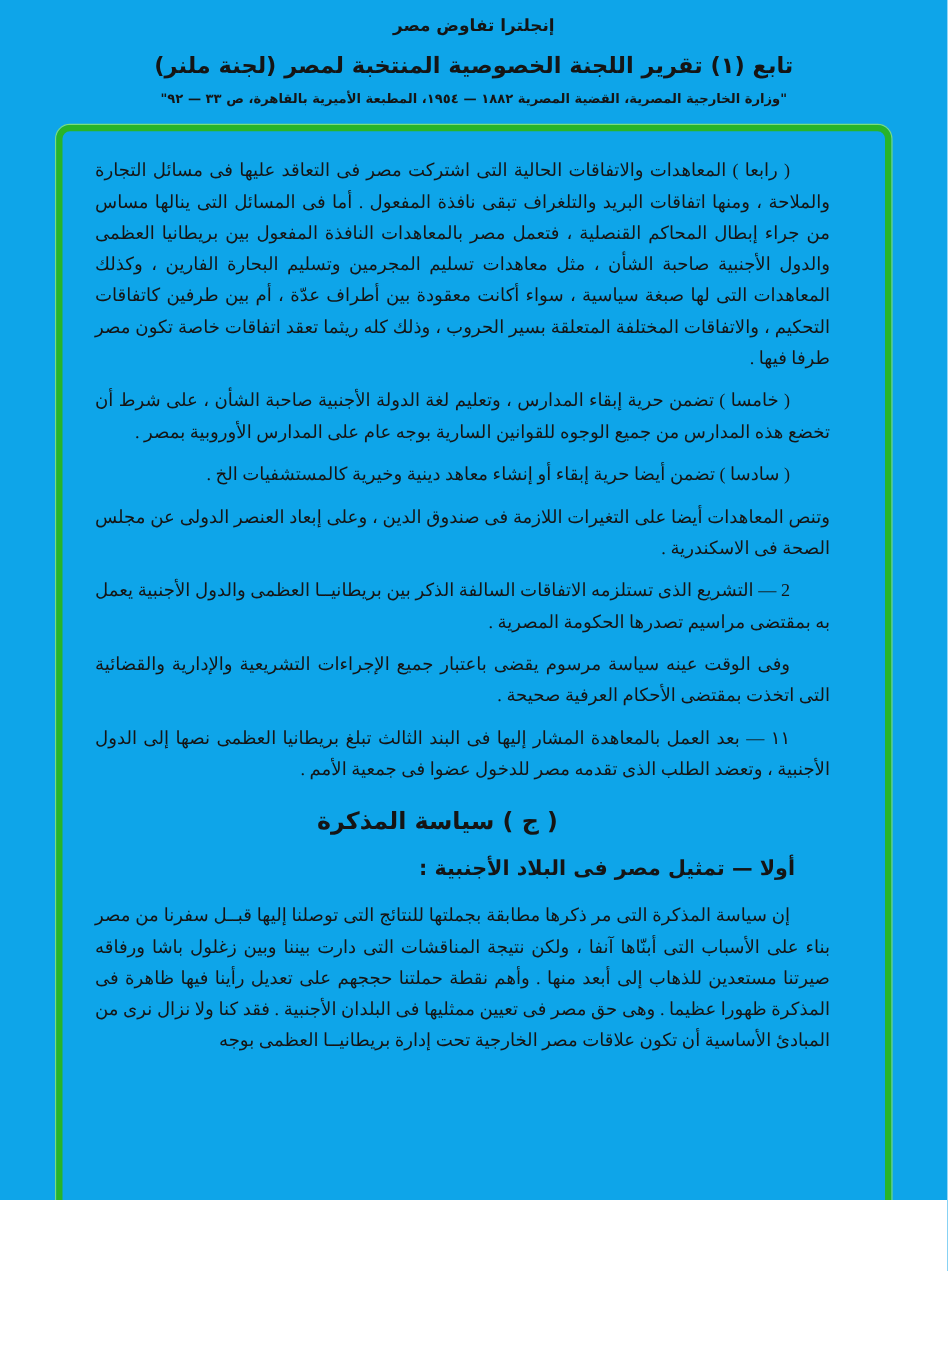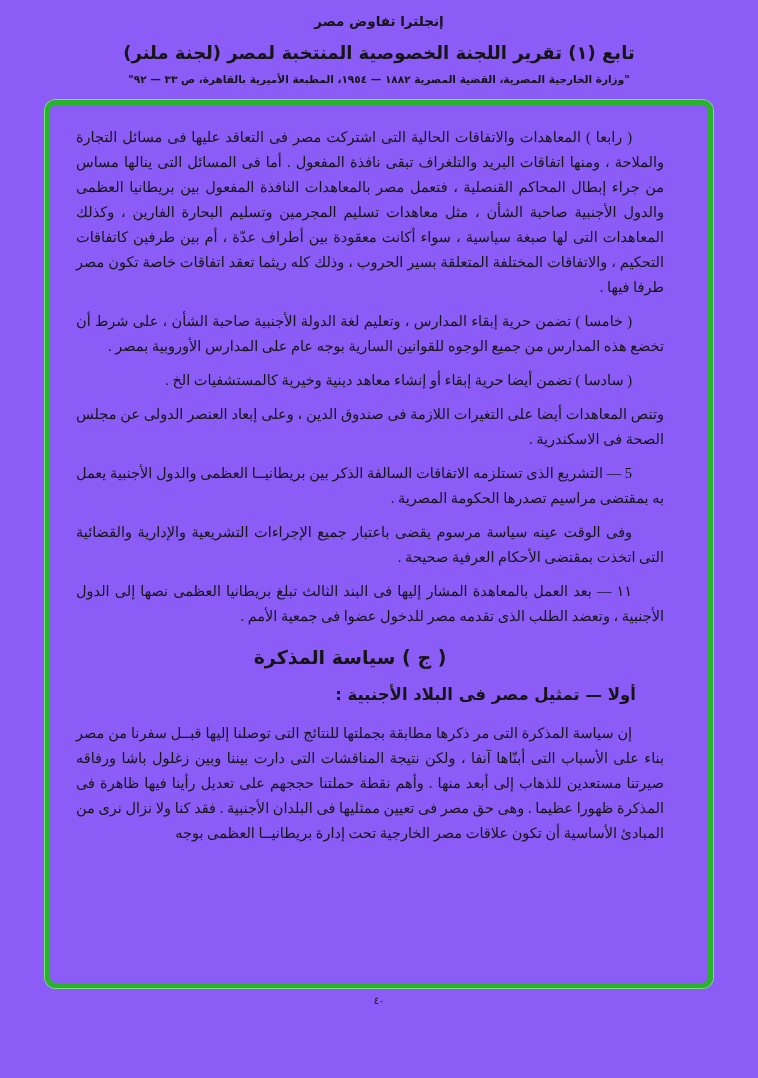--- a/index.html
+++ b/index.html
@@ -3,22 +3,22 @@
 <meta charset="utf-8">
 <style>
   html, body {
     margin: 0;
     padding: 0;
     background: #ffffff;
   }
   .page {
     position: relative;
     width: 758px;
-    height: 1078px;
-    background: #8b5cf6;
+    height: 960px;
+    background: #0ea5e9;
     font-family: "DejaVu Sans", sans-serif;
     color: #151515;
     overflow: hidden;
   }
   
   .header {
     direction: rtl;
     text-align: center;
     padding-top: 12px;
   }
@@ -109,21 +109,21 @@
     <div class="body-text">
 
       <p>( رابعا ) المعاهدات والاتفاقات الحالية التى اشتركت مصر فى التعاقد عليها فى مسائل التجارة والملاحة ، ومنها اتفاقات البريد والتلغراف تبقى نافذة المفعول . أما فى المسائل التى ينالها مساس من جراء إبطال المحاكم القنصلية ، فتعمل مصر بالمعاهدات النافذة المفعول بين بريطانيا العظمى والدول الأجنبية صاحبة الشأن ، مثل معاهدات تسليم المجرمين وتسليم البحارة الفارين ، وكذلك المعاهدات التى لها صبغة سياسية ، سواء أكانت معقودة بين أطراف عدّة ، أم بين طرفين كاتفاقات التحكيم ، والاتفاقات المختلفة المتعلقة بسير الحروب ، وذلك كله ريثما تعقد اتفاقات خاصة تكون مصر طرفا فيها .</p>
 
       <p>( خامسا ) تضمن حرية إبقاء المدارس ، وتعليم لغة الدولة الأجنبية صاحبة الشأن ، على شرط أن تخضع هذه المدارس من جميع الوجوه للقوانين السارية بوجه عام على المدارس الأوروبية بمصر .</p>
 
       <p>( سادسا ) تضمن أيضا حرية إبقاء أو إنشاء معاهد دينية وخيرية كالمستشفيات الخ .</p>
 
       <p class="no-indent">وتنص المعاهدات أيضا على التغيرات اللازمة فى صندوق الدين ، وعلى إبعاد العنصر الدولى عن مجلس الصحة فى الاسكندرية .</p>
 
-      <p>5 — التشريع الذى تستلزمه الاتفاقات السالفة الذكر بين بريطانيــا العظمى والدول الأجنبية يعمل به بمقتضى مراسيم تصدرها الحكومة المصرية .</p>
+      <p>2 — التشريع الذى تستلزمه الاتفاقات السالفة الذكر بين بريطانيــا العظمى والدول الأجنبية يعمل به بمقتضى مراسيم تصدرها الحكومة المصرية .</p>
 
       <p>وفى الوقت عينه سياسة مرسوم يقضى باعتبار جميع الإجراءات التشريعية والإدارية والقضائية التى اتخذت بمقتضى الأحكام العرفية صحيحة .</p>
 
 
       <p>١١ — بعد العمل بالمعاهدة المشار إليها فى البند الثالث تبلغ بريطانيا العظمى نصها إلى الدول الأجنبية ، وتعضد الطلب الذى تقدمه مصر للدخول عضوا فى جمعية الأمم .</p>
 
       <div class="section-heading">( ج ) سياسة المذكرة</div>
 
       <div class="subsection-heading">أولا — تمثيل مصر فى البلاد الأجنبية :</div>
 

